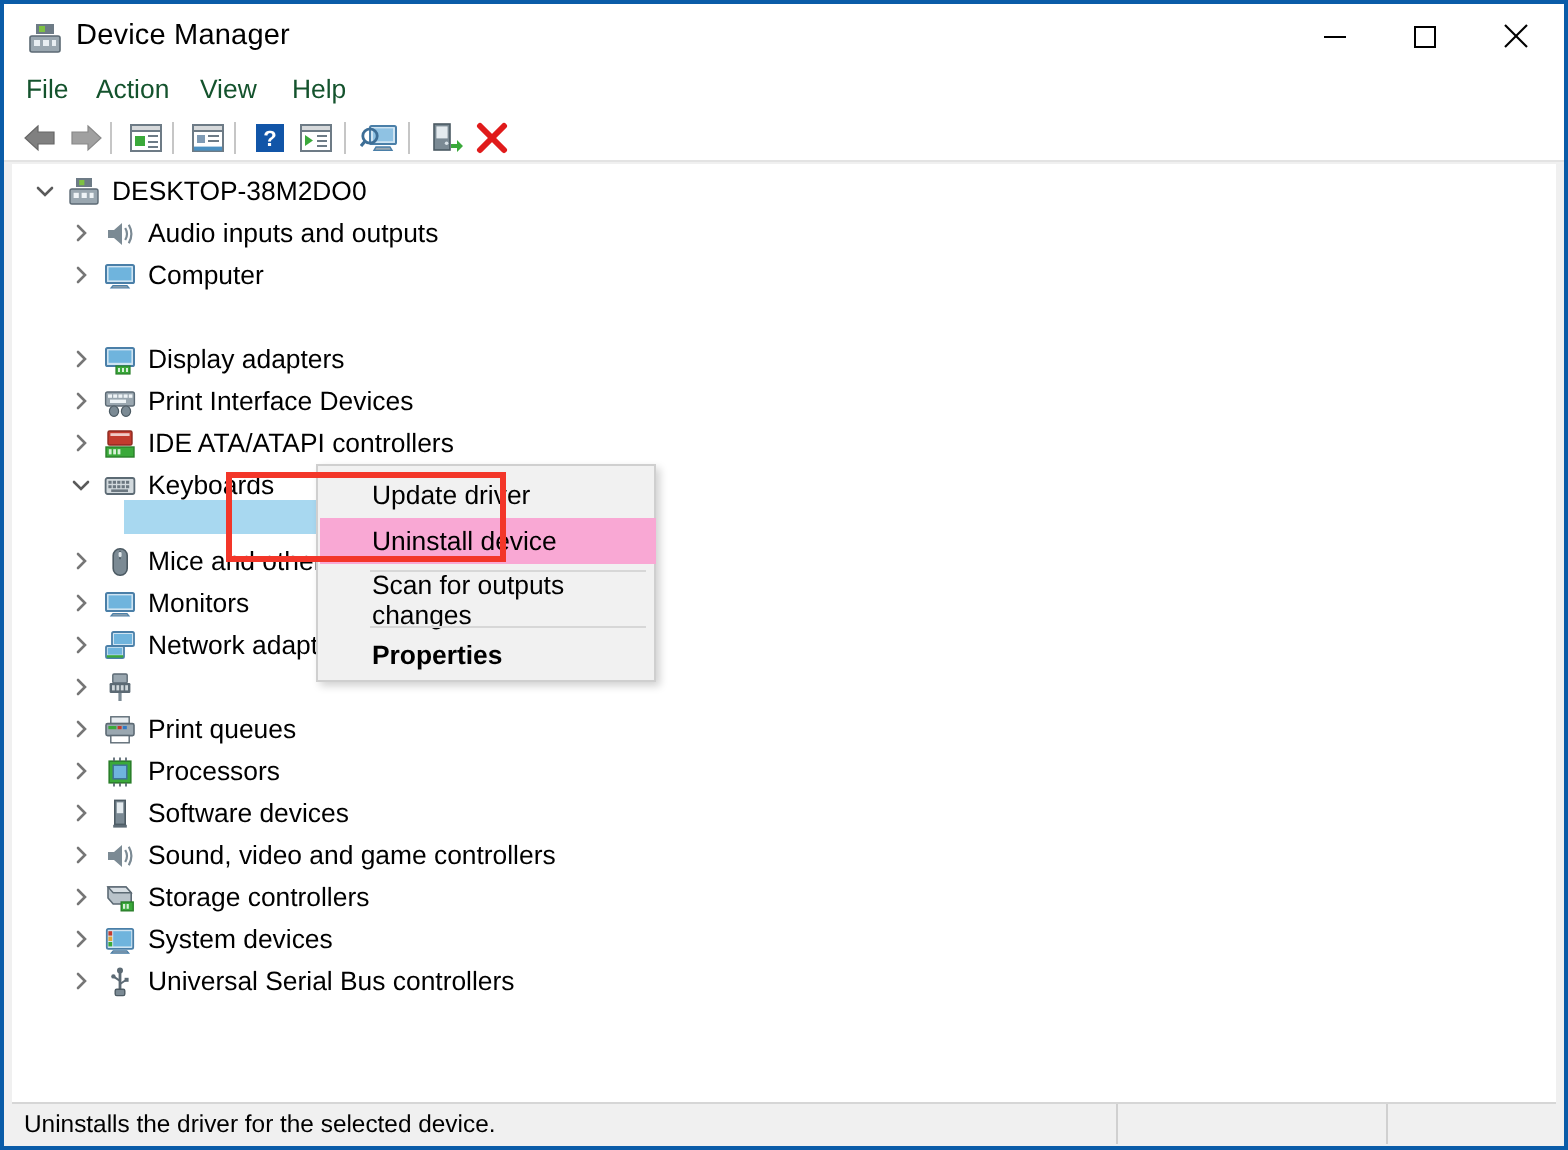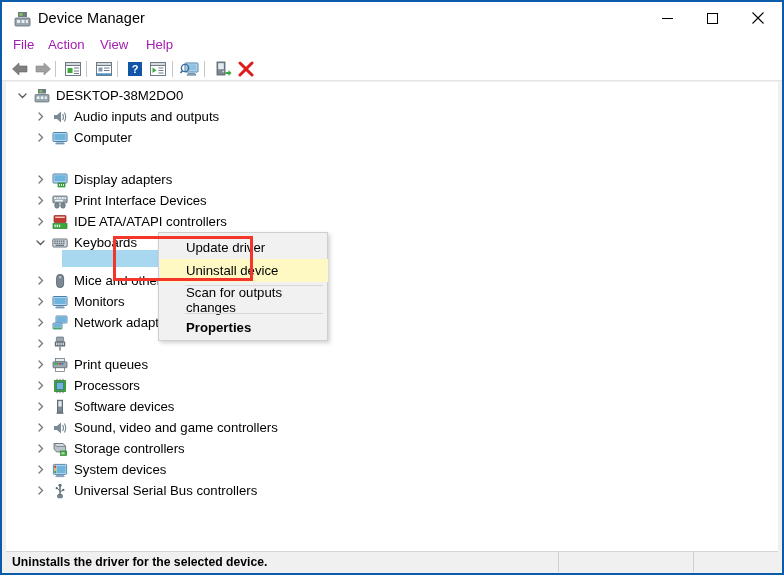--- a/index.html
+++ b/index.html
@@ -48,21 +48,21 @@
 
   
   #menubar {
     position: absolute; left: 0; top: 34px;
     width: 780px; height: 22px;
     background: #ffffff;
   }
   .menu-item {
     position: absolute; top: 2px;
     height: 18px;
-    font-size: 13.2px; color: #a21caf;
+    font-size: 13.2px; color: #14532d;
     padding: 1px 3px;
   }
 
   
   #toolbar {
     position: absolute; left: 0; top: 56px;
     width: 780px; height: 25px;
     background: #ffffff;
     border-bottom: 1px solid #e3e3e3;
   }
@@ -128,21 +128,21 @@
   .ctx-item {
     position: absolute;
     left: 1px;
     width: 168px;
     height: 23px;
     display: flex; align-items: center;
     padding-left: 26px;
     font-size: 13.2px;
     color: #000;
   }
-  .ctx-item.hl { background: #fef9c3; }
+  .ctx-item.hl { background: #f9a8d4; }
   .ctx-item.bold { font-weight: bold; }
   .ctx-sep {
     position: absolute;
     left: 26px; width: 138px; height: 1px;
     background: #d7d7d7;
   }
 
   
   #sel-strip-under {
     position: absolute;
@@ -161,21 +161,20 @@
     z-index: 60;
     pointer-events: none;
   }
 
   
   #statusbar {
     position: absolute; left: 4px; top: 551px;
     width: 772px; height: 20px;
     background: #f0f0f0;
     border-top: 1px solid #d6d6d6;
-    font-weight: bold;
   }
   .sb-pane {
     position: absolute; top: 0; height: 20px;
     border-left: 1px solid #d0d0d0;
   }
   #sb-text {
     position: absolute; left: 6px; top: 3px;
     font-size: 12.2px; color: #000;
   }
 </style>

